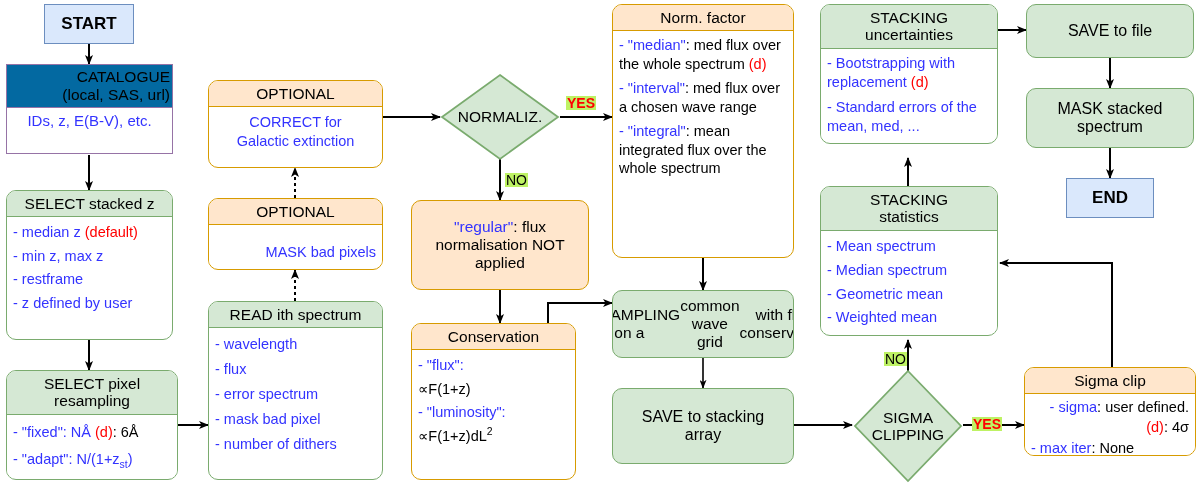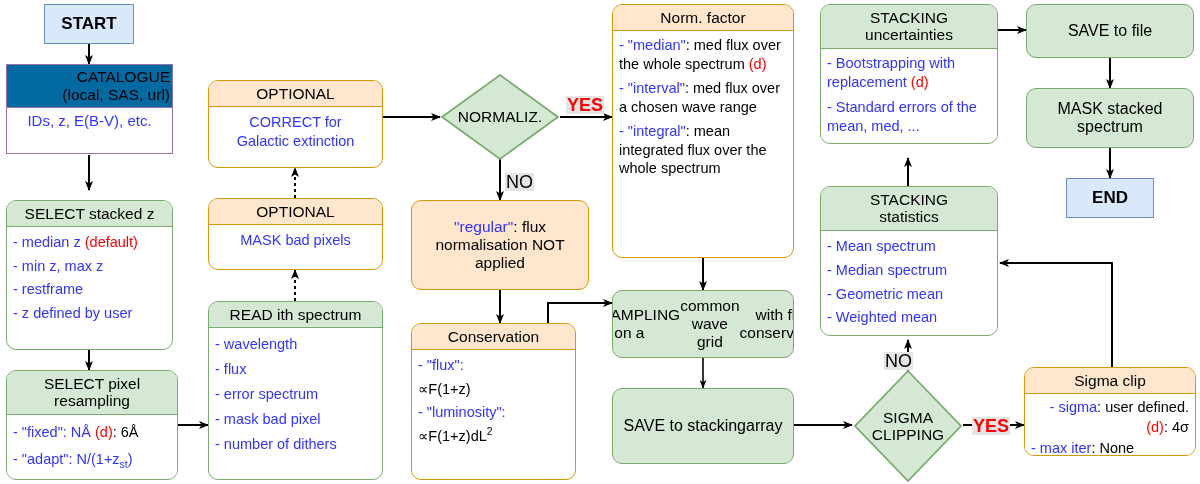--- a/index.html
+++ b/index.html
@@ -117,23 +117,23 @@
     line-height: 1.12;
     color: #000;
   }
 
   
   .b { color: #3333ff; }
   .r { color: #ff0000; }
   .k { color: #000000; }
   .edgelabel {
     position: absolute;
-    font-size: 18px;
-    color: #000;
-    background: #e5e5e5;
+    font-size: 14px;
+    color: #000;
+    background: #bef264;
     padding: 0 1px;
     line-height: 1;
   }
   .edgelabel.yes { color: #ff0000; }
   svg.links {
     position: absolute;
     left: 0; top: 0;
     width: 1200px; height: 484px;
     pointer-events: none;
   }
@@ -203,21 +203,21 @@
   </div>
 
   <div class="node sqbox" style="left:6px; top:64px; width:167px; height:90px;">
     <div class="hdr">
       <div>CATALOGUE</div>
       <div>(local, SAS, url)</div>
     </div>
     <div class="body">IDs, z, E(B-V), etc.</div>
   </div>
 
-  <div class="node box green" style="left:6px; top:200px; width:167px; height:150px;">
+  <div class="node box green" style="left:6px; top:190px; width:167px; height:150px;">
     <div class="hdr">SELECT stacked z</div>
     <div class="body" style="line-height:1.62;">
       <div class="ln"><span class="b">- median z </span><span class="r"> (default)</span></div>
       <div class="ln b">- min z, max z</div>
       <div class="ln b">- restframe</div>
       <div class="ln b">- z defined by user</div>
     </div>
   </div>
 
   <div class="node box green" style="left:6px; top:370px; width:172px; height:110px;">
@@ -234,21 +234,21 @@
   <div class="node box orange" style="left:208px; top:80px; width:175px; height:88px;">
     <div class="hdr">OPTIONAL</div>
     <div class="body" style="text-align:center; color:#3333ff; padding-top:6px;">
       <div>CORRECT for</div>
       <div>Galactic extinction</div>
     </div>
   </div>
 
   <div class="node box orange" style="left:208px; top:198px; width:175px; height:72px;">
     <div class="hdr">OPTIONAL</div>
-    <div class="body" style="text-align:center; color:#3333ff; padding-top:6px;">MASK bad pixels</div>
+    <div class="body" style="text-align:right; color:#3333ff; padding-top:18px;">MASK bad pixels</div>
   </div>
 
   <div class="node box green" style="left:208px; top:301px; width:175px; height:179px;">
     <div class="hdr">READ ith spectrum</div>
     <div class="body" style="line-height:1.72;">
       <div class="ln b">- wavelength</div>
       <div class="ln b">- flux</div>
       <div class="ln b">- error spectrum</div>
       <div class="ln b">- mask bad pixel</div>
       <div class="ln b">- number of dithers</div>
@@ -294,21 +294,21 @@
       </div>
     </div>
   </div>
 
   <div class="node solidbox" style="left:612px; top:290px; width:182px; height:68px; font-size:15.5px; ">
     <div>RESAMPLING on a</div>
     <div>common wave grid</div>
     <div>with flux conservation</div>
   </div>
 
-  <div class="node solidbox" style="left:612px; top:388px; width:182px; height:76px; font-size:16px; flex-direction:row;">
+  <div class="node solidbox" style="left:612px; top:388px; width:182px; height:76px; font-size:16px; flex-direction:column;">
     <div>SAVE to stacking</div>
     <div>array</div>
   </div>
 
   <div class="node box green wrapbody" style="left:820px; top:4px; width:178px; height:140px;">
     <div class="hdr">
       <div>STACKING</div>
       <div>uncertainties</div>
     </div>
     <div class="body" style="line-height:1.32; padding-top:5px;">

